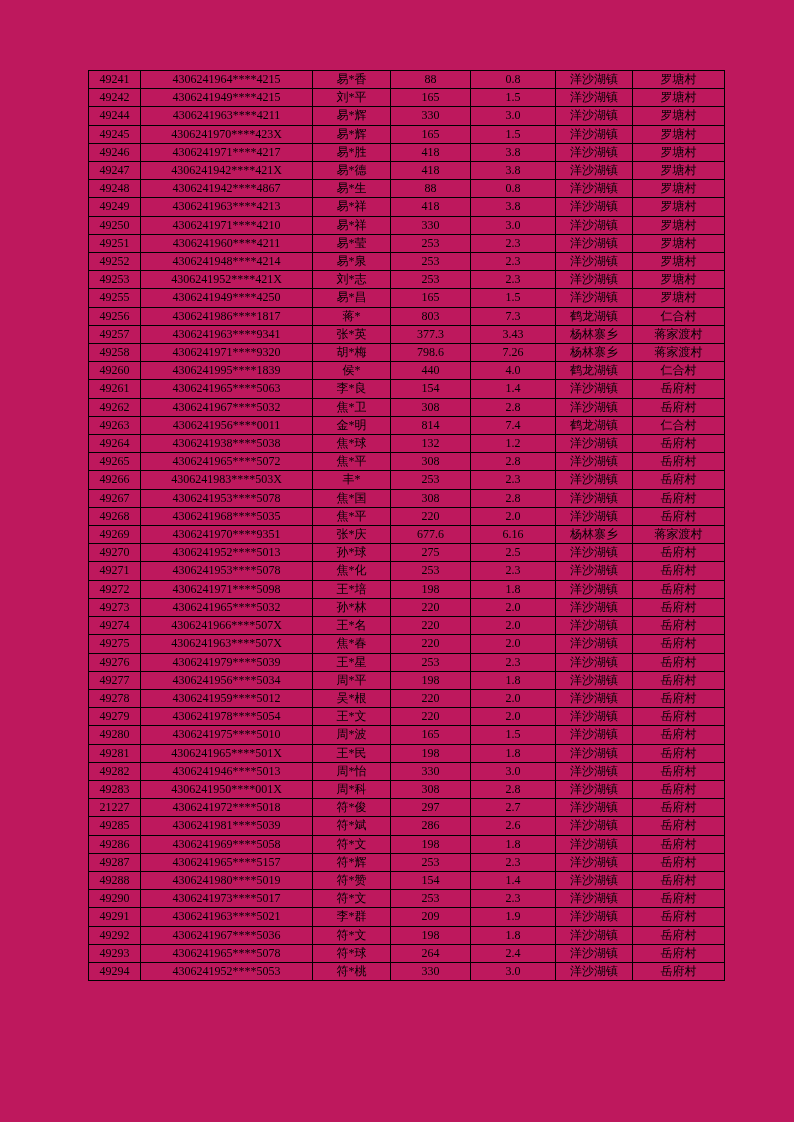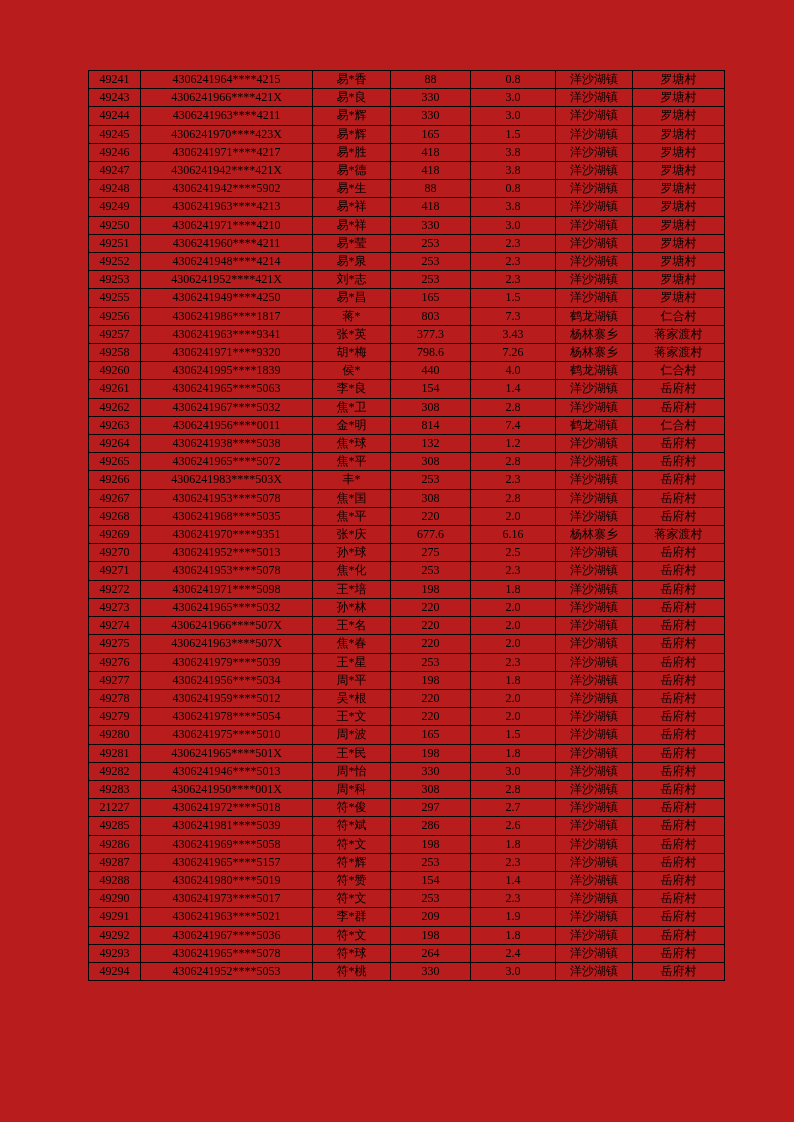--- a/index.html
+++ b/index.html
@@ -13,21 +13,21 @@
     position: relative;
     font-family: "Liberation Serif", "DejaVu Serif", serif;
     color: #000000;
   }
   .page {
     position: absolute;
     left: 0;
     top: 0;
     width: 794px;
     height: 1122px;
-    background: #b91c1c;
+    background: #be185d;
   }
   table.records {
     position: absolute;
     left: 88px;
     top: 70px;
     width: 636px;
     border-collapse: collapse;
     table-layout: fixed;
   }
   table.records td {
@@ -68,25 +68,25 @@
         <tr>
           <td>49241</td>
           <td>4306241964****4215</td>
           <td>易*香</td>
           <td>88</td>
           <td>0.8</td>
           <td>洋沙湖镇</td>
           <td>罗塘村</td>
         </tr>
         <tr>
-          <td>49243</td>
-          <td>4306241966****421X</td>
-          <td>易*良</td>
-          <td>330</td>
-          <td>3.0</td>
+          <td>49242</td>
+          <td>4306241949****4215</td>
+          <td>刘*平</td>
+          <td>165</td>
+          <td>1.5</td>
           <td>洋沙湖镇</td>
           <td>罗塘村</td>
         </tr>
         <tr>
           <td>49244</td>
           <td>4306241963****4211</td>
           <td>易*辉</td>
           <td>330</td>
           <td>3.0</td>
           <td>洋沙湖镇</td>
@@ -114,21 +114,21 @@
           <td>49247</td>
           <td>4306241942****421X</td>
           <td>易*德</td>
           <td>418</td>
           <td>3.8</td>
           <td>洋沙湖镇</td>
           <td>罗塘村</td>
         </tr>
         <tr>
           <td>49248</td>
-          <td>4306241942****5902</td>
+          <td>4306241942****4867</td>
           <td>易*生</td>
           <td>88</td>
           <td>0.8</td>
           <td>洋沙湖镇</td>
           <td>罗塘村</td>
         </tr>
         <tr>
           <td>49249</td>
           <td>4306241963****4213</td>
           <td>易*祥</td>

